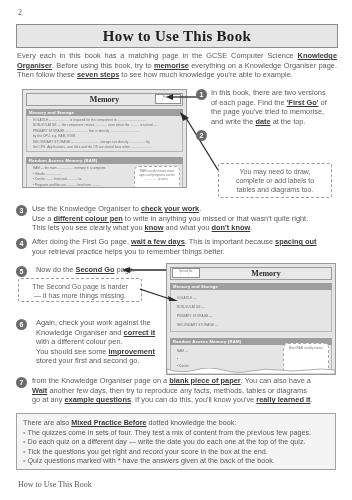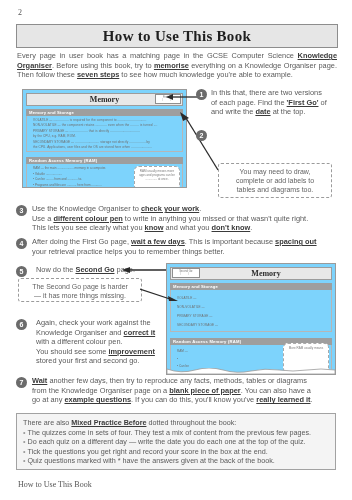--- a/index.html
+++ b/index.html
@@ -35,21 +35,21 @@
   .intro{
     position:absolute;left:17px;top:51px;width:320px;
     font-size:7.4px;line-height:9.6px;color:#5a5a5a;
     text-align:justify;
   }
   u,.u{text-decoration:underline;}
   b,.b{font-weight:bold;color:#3a3a3a;}
 
   
   .mock{
-    position:absolute;background:#7dd3fc;border:1px solid #9a9a9a;
+    position:absolute;background:#e5e5e5;border:1px solid #9a9a9a;
     overflow:hidden;
   }
   .mock .mhead{
     margin:3px 3px 0 3px;height:11px;background:#e8e8e8;border:1px solid #9c9c9c;
     display:flex;align-items:center;justify-content:center;position:relative;
   }
   .mock .mhead .mtitle{
     font-family:"Liberation Serif", serif;font-weight:bold;font-size:8px;color:#2b2b2b;
   }
   .datebox{
@@ -124,21 +124,21 @@
 <body>
 
 <div class="page">
 
   <div class="page-num">2</div>
 
   <div class="title-banner">
     <span class="t">How to Use This Book</span>
   </div>
 
-  <div class="intro"><span>Every page in user book has a matching page in the GCSE Computer Science </span><b class="u">Knowledge Organiser</b><span>. Before using this book, try to </span><b class="u">memorise</b><span> everything on a Knowledge Organiser page. Then follow these </span><b class="u">seven steps</b><span> to see how much knowledge you're able to example.</span></div>
+  <div class="intro"><span>Every each in this book has a matching page in the GCSE Computer Science </span><b class="u">Knowledge Organiser</b><span>. Before using this book, try to </span><b class="u">memorise</b><span> everything on a Knowledge Organiser page. Then follow these </span><b class="u">seven steps</b><span> to see how much knowledge you're able to example.</span></div>
 
   <div class="mock" style="left:22px;top:89px;width:163px;height:97px;">
     <div class="mhead">
       <span class="mtitle">Memory</span>
       <span class="datebox">
         <span class="dlbl">First Go:</span>
         <span class="dslash">/    /</span>
       </span>
     </div>
     <div class="secbar">Memory and Storage</div>
@@ -165,22 +165,23 @@
     <polygon points="0,5 7,2 7,8" fill="#2b2b2b"></polygon>
   </svg>
 
   <svg class="arrow" style="left:178px;top:112px;width:42px;height:62px;" viewBox="0 0 42 62">
     <line x1="40" y1="58" x2="8" y2="6" stroke="#2b2b2b" stroke-width="1.3"></line>
     <polygon points="2,0 11,6 5,9" fill="#2b2b2b"></polygon>
   </svg>
 
   <div class="stepnum" style="left:196px;top:89px;">1</div>
   <div class="steptext" style="left:211px;top:88px;width:128px;">
-    <div>In this that, there are two versions</div>
+    <div>In this book, there are two versions</div>
     <div>of each page.  Find the <b class="u">'First Go'</b> of</div>
+    <div>the page you've tried to memorise,</div>
     <div>and write the <b class="u">date</b> at the top.</div>
   </div>
 
   <div class="stepnum" style="left:196px;top:130px;">2</div>
 
   <div class="bubble" style="left:218px;top:163px;width:114px;height:35px;">
     <div>You may need to draw,</div>
     <div>complete or add labels to</div>
     <div>tables and diagrams too.</div>
   </div>
@@ -250,27 +251,27 @@
   <div class="steptext" style="left:36px;top:318px;width:128px;">
     <div>Again, check your work against the</div>
     <div>Knowledge Organiser and <b class="u">correct it</b></div>
     <div>with a different colour pen.</div>
     <div>You should see some <b class="u">improvement</b></div>
     <div>stored your first and second go.</div>
   </div>
 
   <div class="stepnum" style="left:16px;top:377px;">7</div>
   <div class="steptext" style="left:32px;top:376px;width:304px;">
+    <div>from the Knowledge Organiser page on a <b class="u">blank piece of paper</b>.  You can also have a</div>
     <div><b class="u">Wait</b> another few days, then try to reproduce any facts, methods, tables or diagrams</div>
-    <div>from the Knowledge Organiser page on a <b class="u">blank piece of paper</b>.  You can also have a</div>
     <div>go at any <b class="u">example questions</b>.  If you can do this, you'll know you've <b class="u">really learned it</b>.</div>
   </div>
 
   <div class="infobox">
-    <div class="l"><span>There are also </span><b class="u">Mixed Practice Before</b><span> dotted throughout the book:</span></div>
+    <div class="l"><span>There are also </span><b class="u">Mixed Practice Before</b><span> dotted knowledge the book:</span></div>
     <div class="l"><span class="bt">•</span><span>The quizzes come in sets of four.  They test a mix of content from the previous few pages.</span></div>
     <div class="l"><span class="bt">•</span><span>Do each quiz on a different day — write the date you do each one at the top of the quiz.</span></div>
     <div class="l"><span class="bt">•</span><span>Tick the questions you get right and record your score in the box at the end.</span></div>
     <div class="l"><span class="bt">•</span><span>Quiz questions marked with * have the answers given at the back of the book.</span></div>
   </div>
 
   <div class="footer">How to Use This Book</div>
 
 </div>
 

